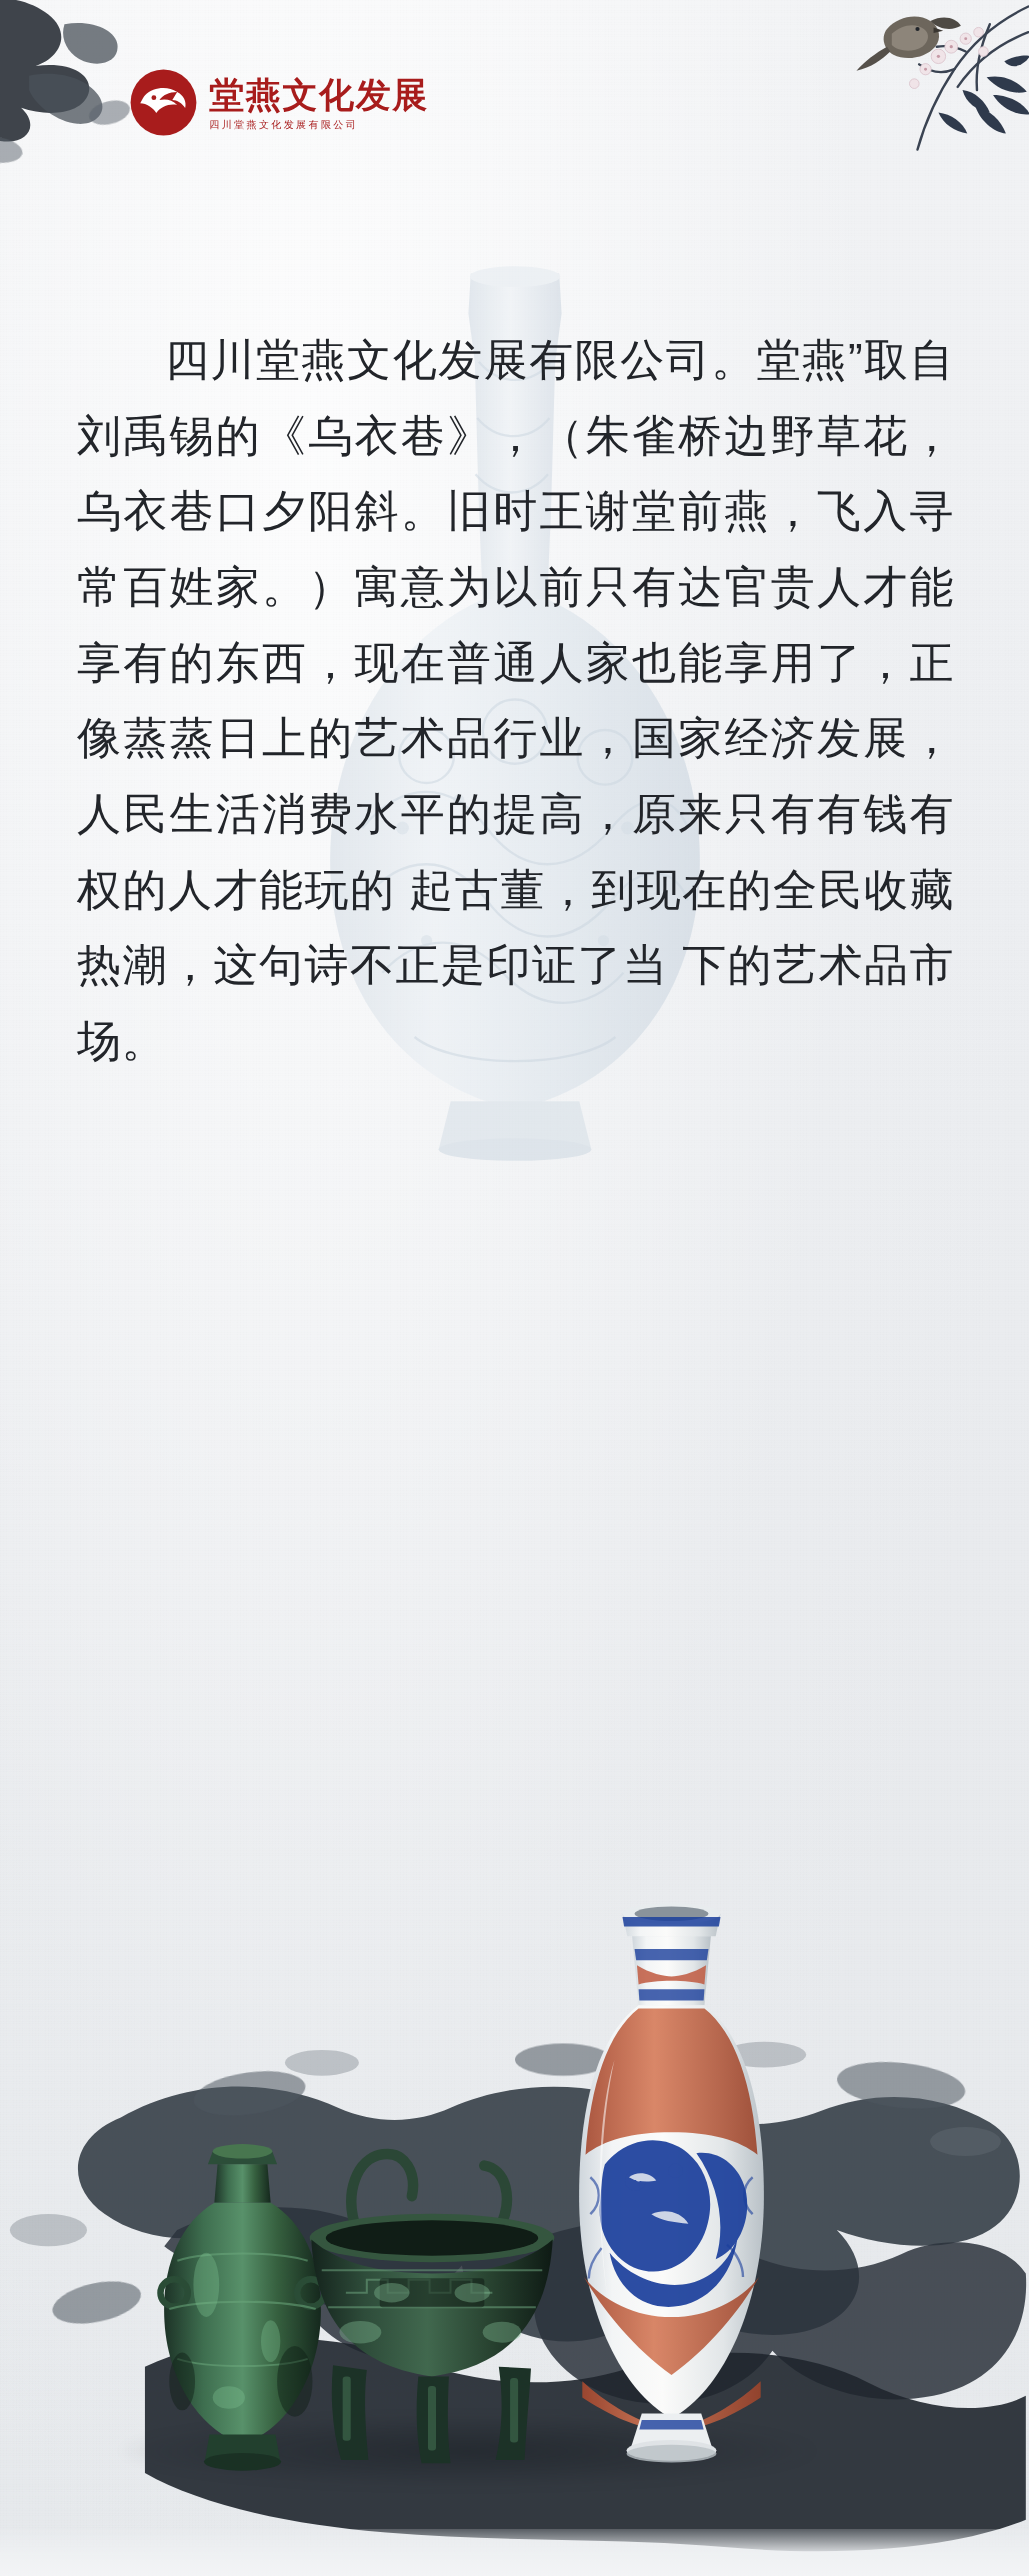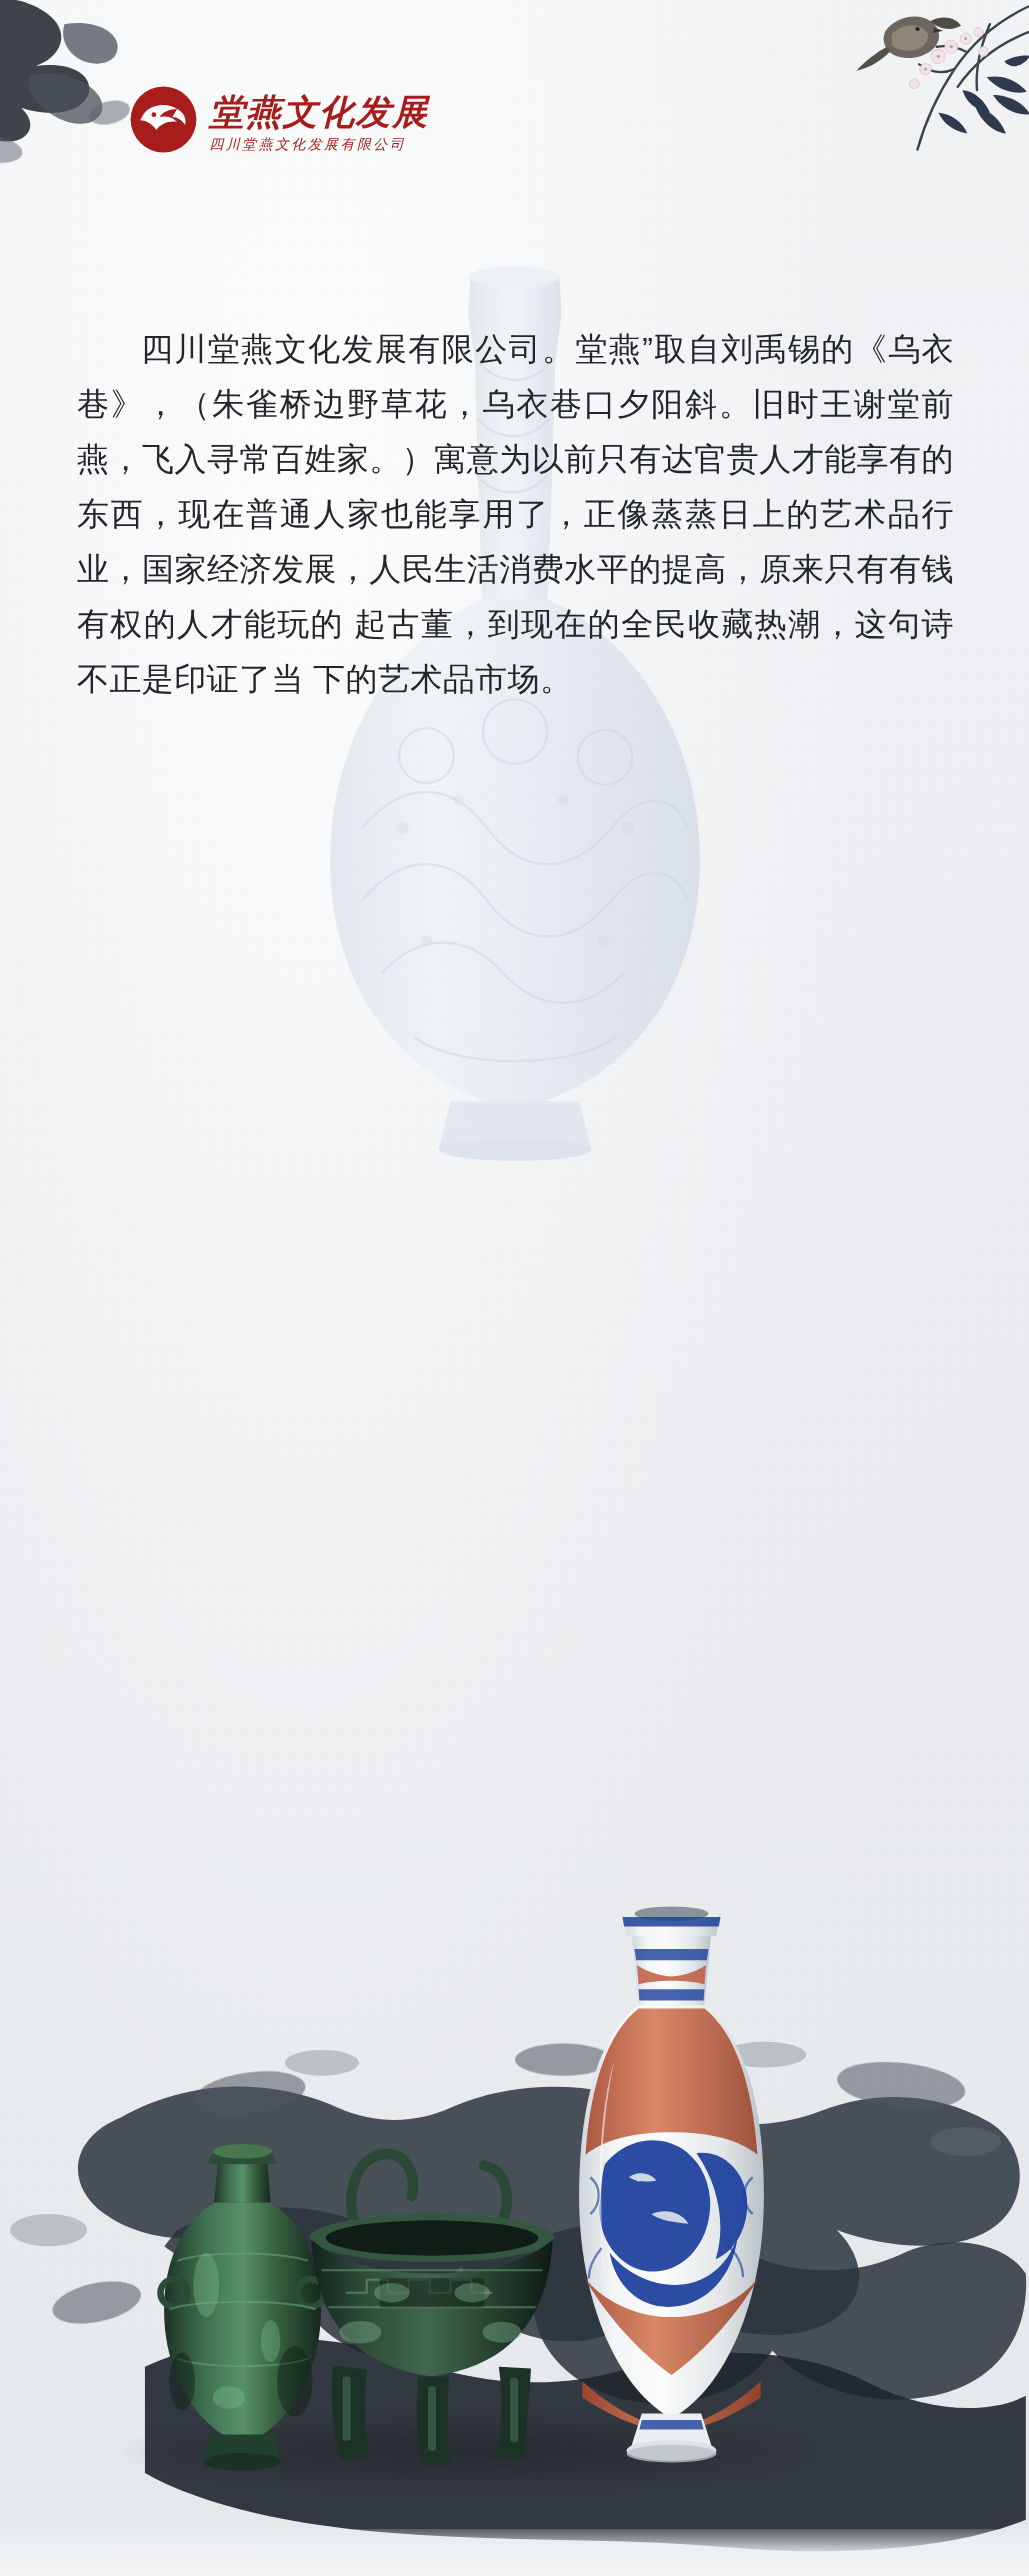--- a/index.html
+++ b/index.html
@@ -56,26 +56,25 @@
     width: 418px;
     height: 901px;
     opacity: 0.42;
     pointer-events: none;
   }
 
   
   .logo-block {
     position: absolute;
     left: 129px;
-    top: 74px;
+    top: 62px;
     width: 418px;
     height: 80px;
     display: flex;
-    align-items: flex-end;
-    font-style: italic;
+    align-items: center;
   }
   .logo-mark {
     width: 69px;
     height: 69px;
     flex: 0 0 69px;
     margin-top: 1.6px;
   }
   .logo-text {
     margin-left: 11.3px;
     padding-top: 4.8px;
@@ -84,36 +83,36 @@
     font-size: 35px;
     font-weight: bold;
     color: #a81c1c;
     letter-spacing: 1.6px;
     line-height: 1.05;
     white-space: nowrap;
     font-family: "Liberation Sans", sans-serif;
   }
   .logo-sub {
     margin-top: 5px;
-    font-size: 14px;
+    font-size: 10px;
     color: #a81c1c;
     letter-spacing: 2.4px;
     white-space: nowrap;
   }
 
   
   .copy {
     position: absolute;
     left: 77px;
     top: 165px;
     width: 877px;
     z-index: 4;
   }
   .para {
-    font-size: 32px;
+    font-size: 44px;
     line-height: 1.72;
     color: #22252a;
     text-indent: 2em;
     text-align: justify;
     letter-spacing: 0.4px;
     font-family: "Liberation Sans", sans-serif;
   }
   .para + .para { margin-top: 51px; }
 
   

